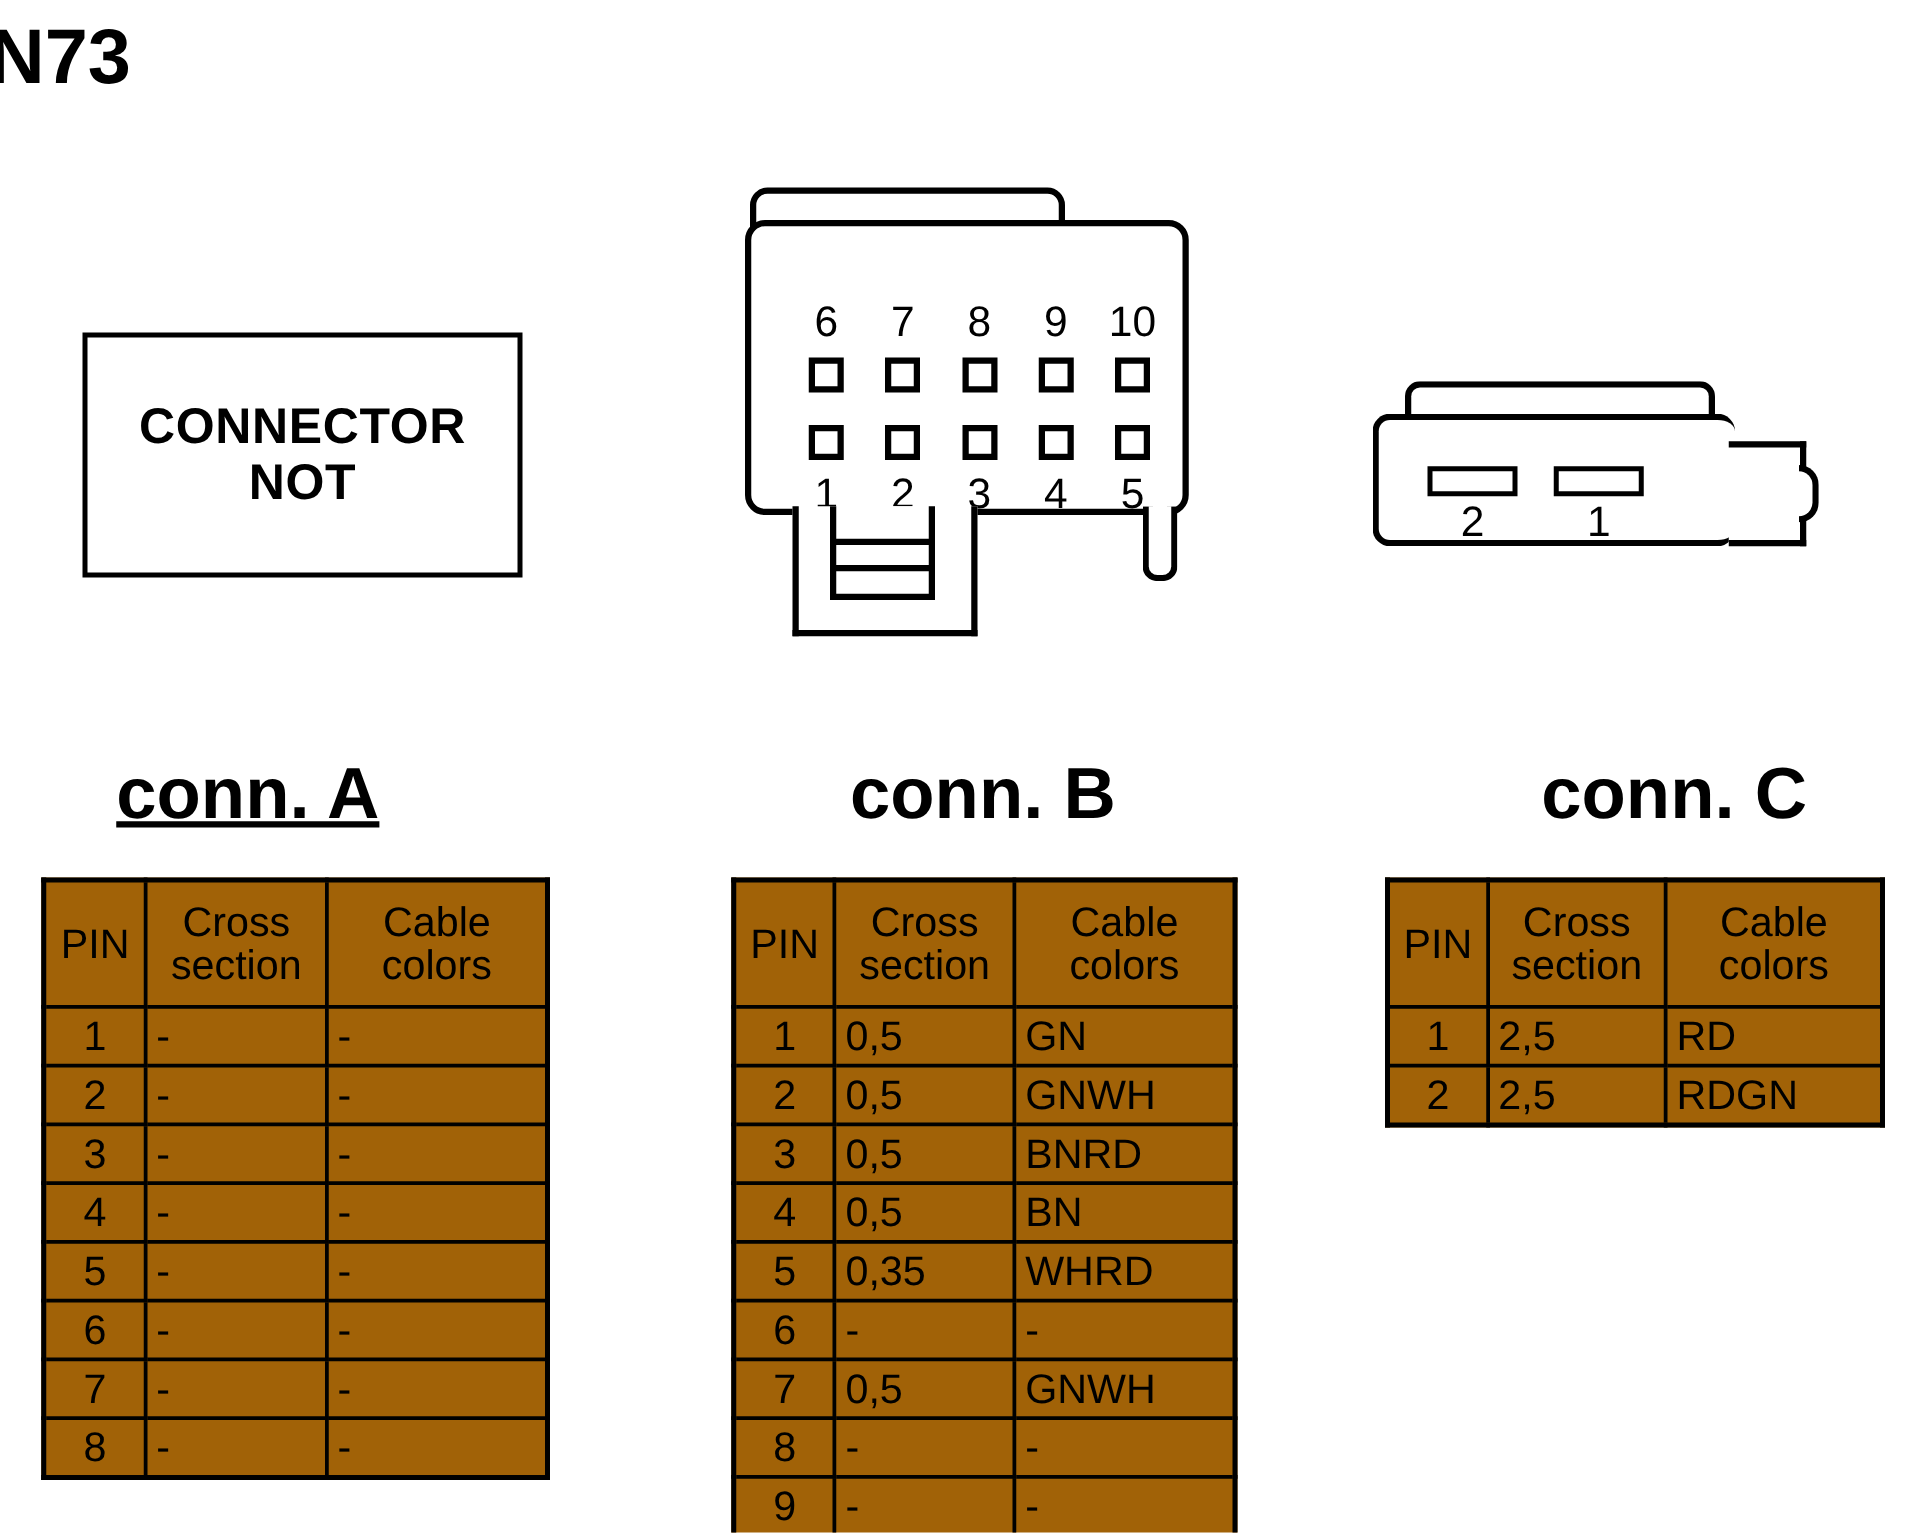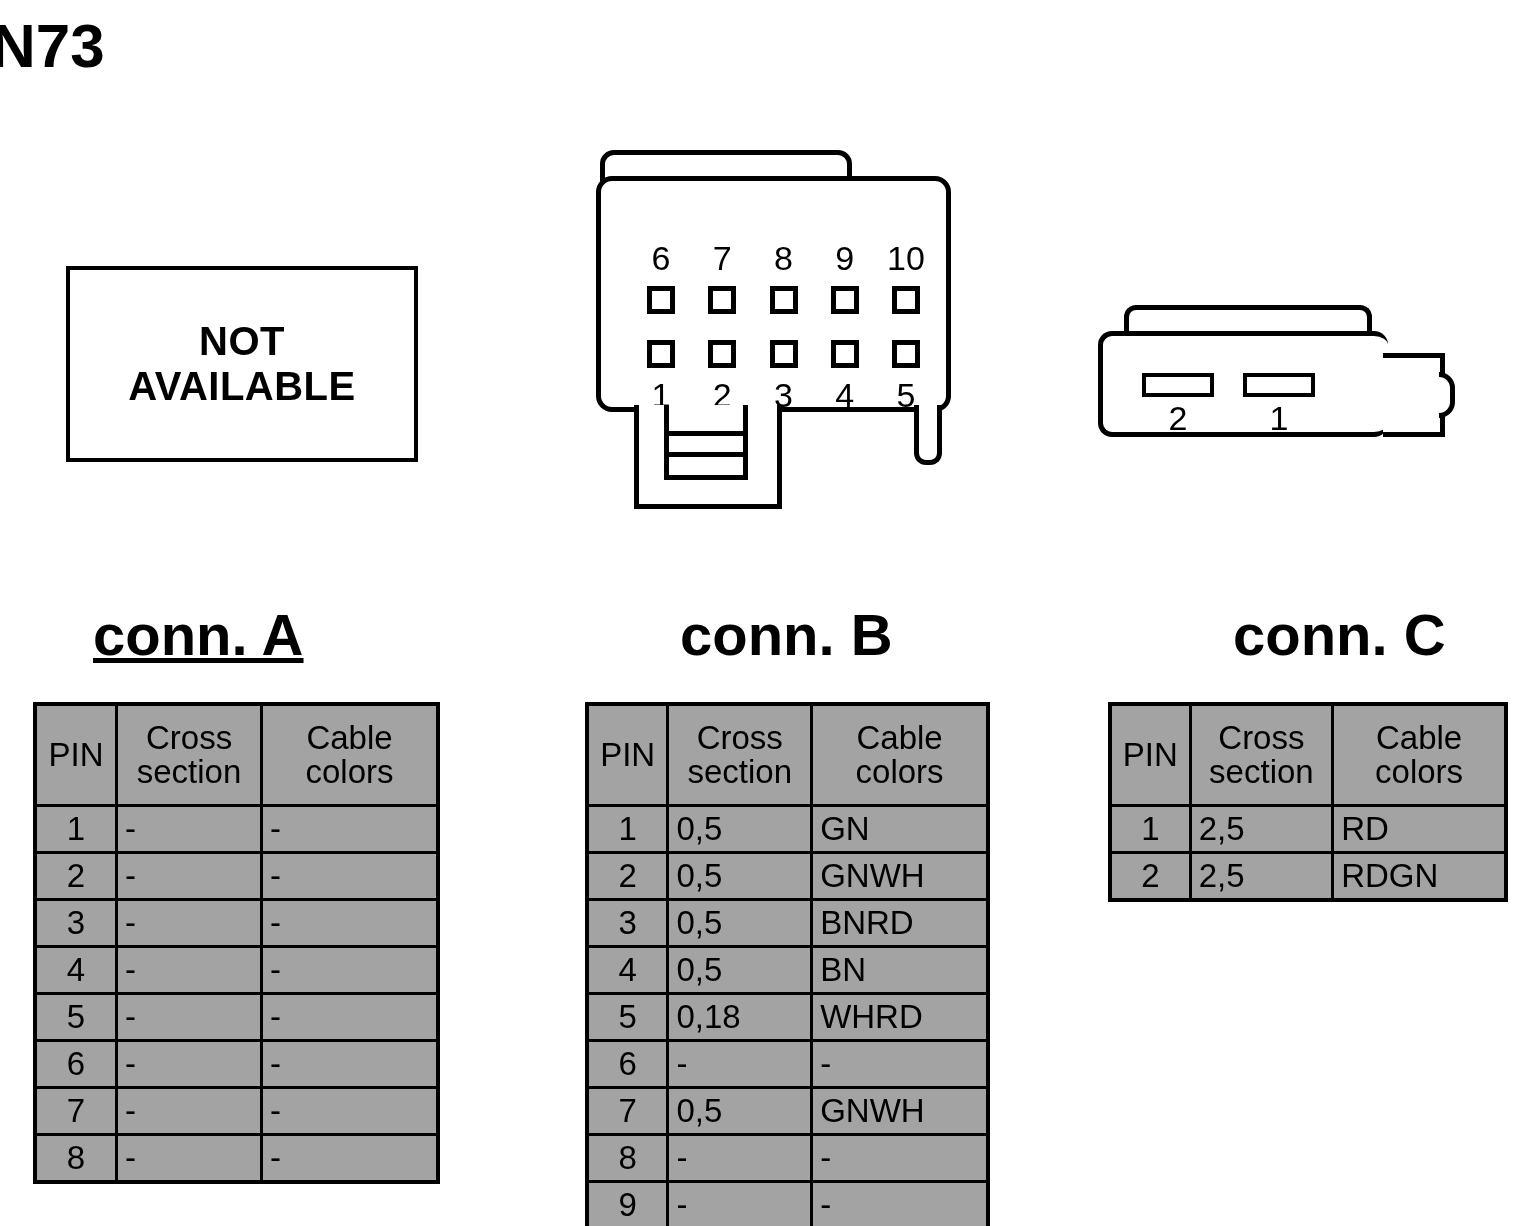--- a/index.html
+++ b/index.html
@@ -244,21 +244,21 @@
   .conn-heading.a { left: 93px;  top: 606px; text-decoration: underline; }
   .conn-heading.b { left: 680px; top: 606px; }
   .conn-heading.c { left: 1233px; top: 606px; }
 
   
   .pin-table {
     position: absolute;
     border-collapse: collapse;
     border: 4px solid #000;
     font-size: 33px;
-    background: #a3a3a3;
+    background: #a16207;
   }
   .pin-table.a { left: 33px;   top: 702px; width: 407px; }
   .pin-table.b { left: 585px;  top: 702px; width: 405px; }
   .pin-table.c { left: 1108px; top: 702px; width: 400px; }
 
   .pin-table th,
   .pin-table td {
     border: 3px solid #000;
     padding: 0;
     font-weight: normal;
@@ -286,22 +286,22 @@
   }
 </style>
 </head>
 <body>
 
 <div class="page-title">
   <span>N73</span>
 </div>
 
 <div class="placard">
+  <div class="placard-line">CONNECTOR</div>
   <div class="placard-line">NOT</div>
-  <div class="placard-line">AVAILABLE</div>
 </div>
 
 <div class="conn-b-draw">
   <div class="cb-latch"></div>
   <div class="cb-body">
     <div class="cb-numrow top">
       <span>6</span>
       <span>7</span>
       <span>8</span>
       <span>9</span>
@@ -440,21 +440,21 @@
         <td class="c-val">0,5</td>
         <td class="c-val">BNRD</td>
       </tr>
     <tr>
         <td class="c-pin">4</td>
         <td class="c-val">0,5</td>
         <td class="c-val">BN</td>
       </tr>
     <tr>
         <td class="c-pin">5</td>
-        <td class="c-val">0,18</td>
+        <td class="c-val">0,35</td>
         <td class="c-val">WHRD</td>
       </tr>
     <tr>
         <td class="c-pin">6</td>
         <td class="c-val">-</td>
         <td class="c-val">-</td>
       </tr>
     <tr>
         <td class="c-pin">7</td>
         <td class="c-val">0,5</td>

